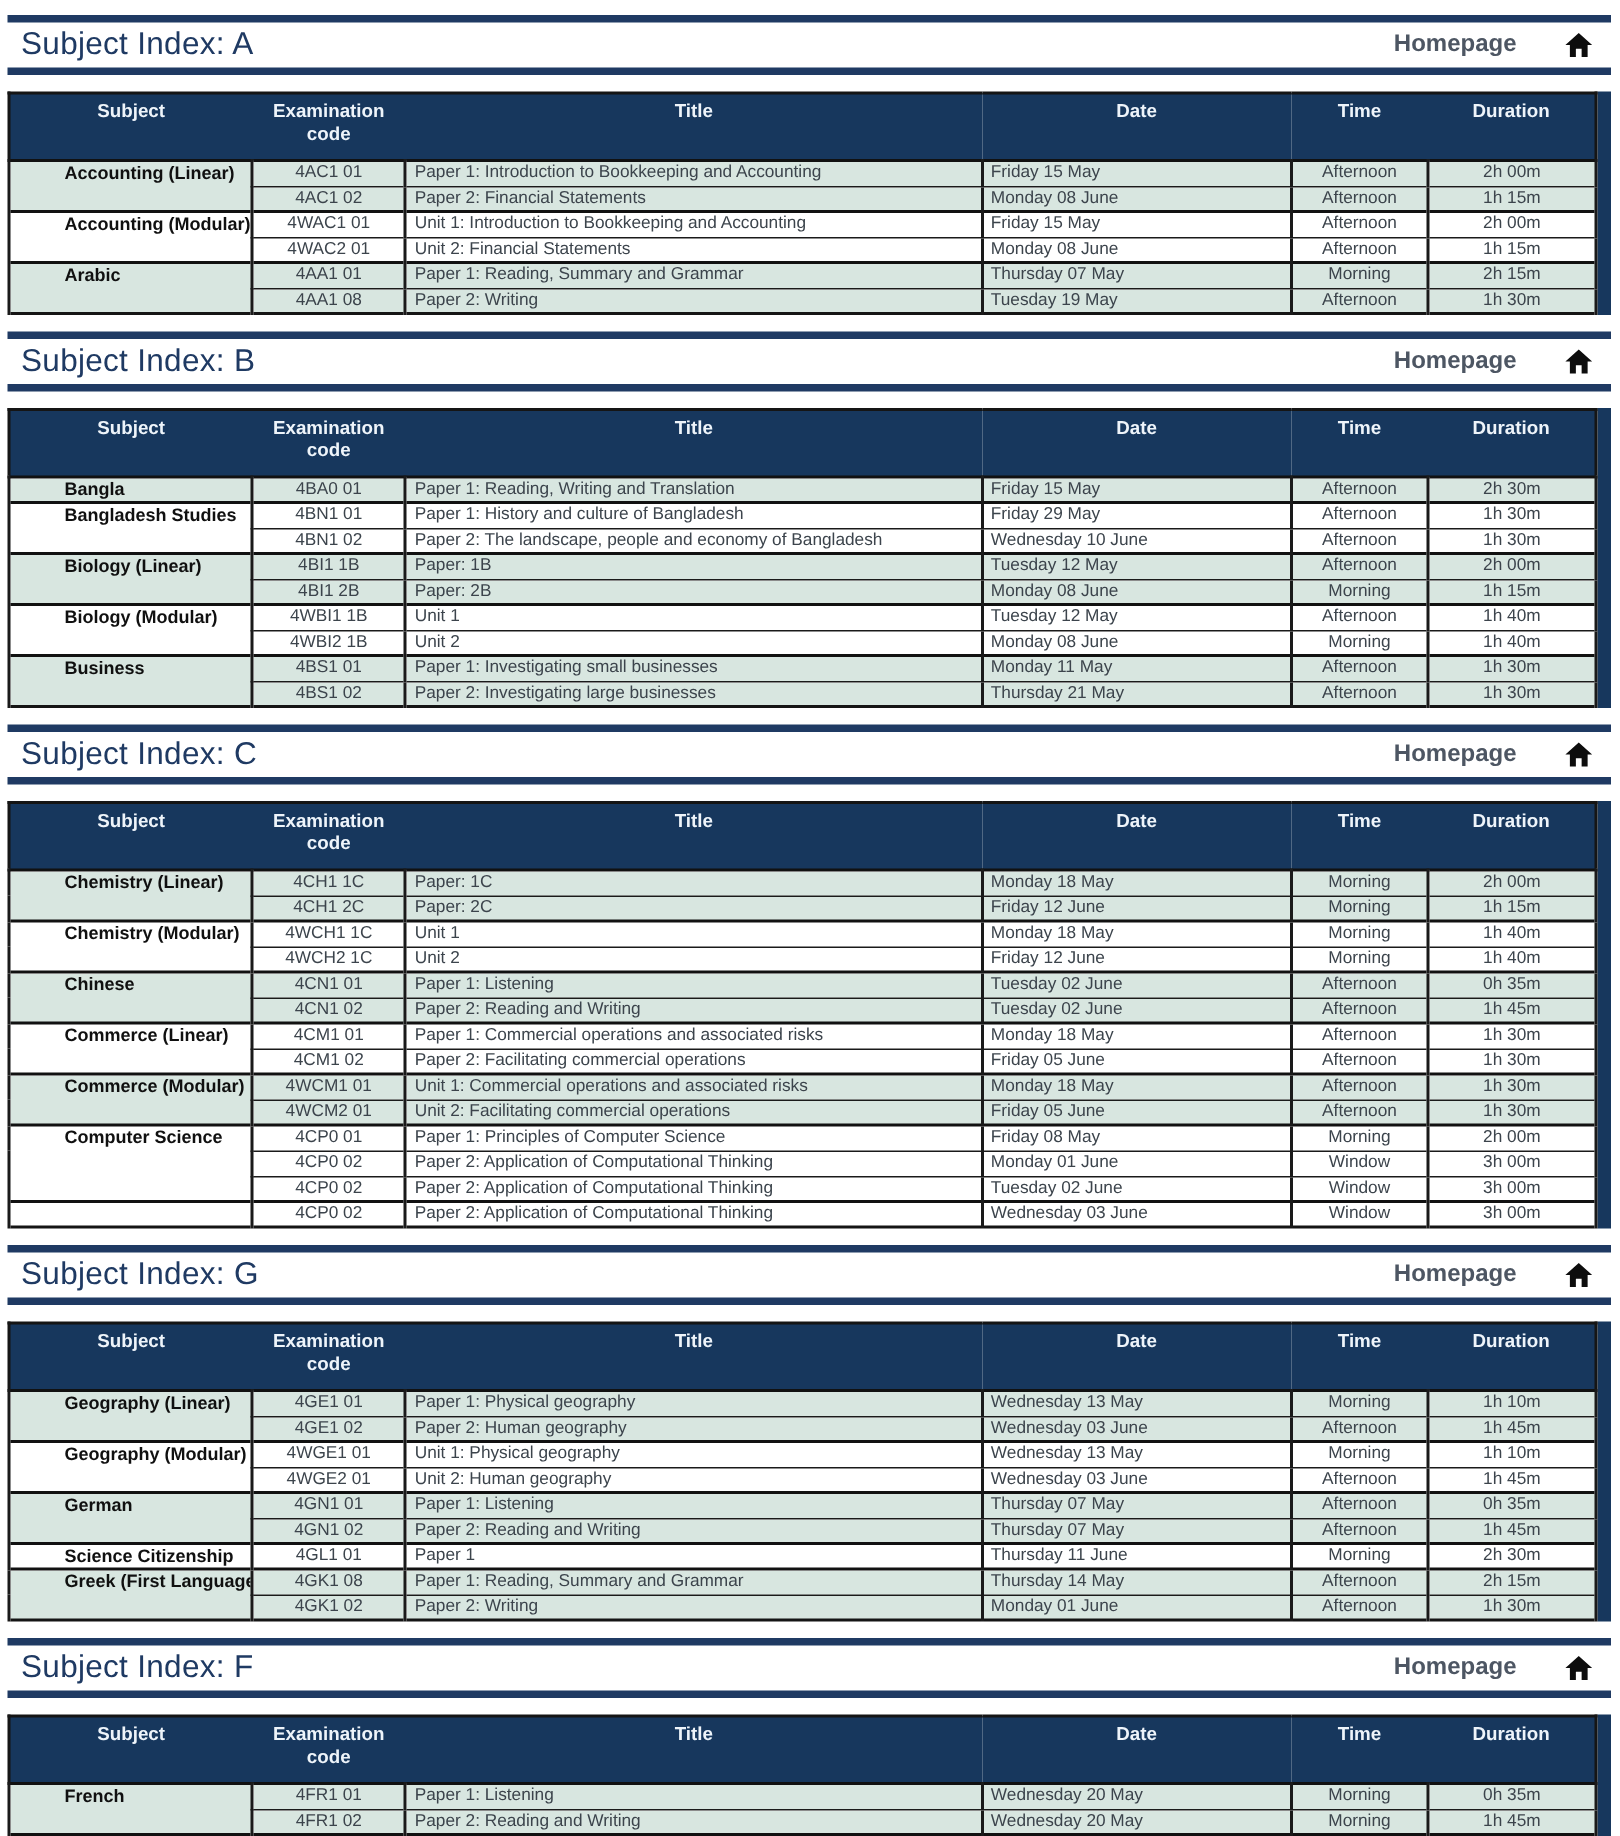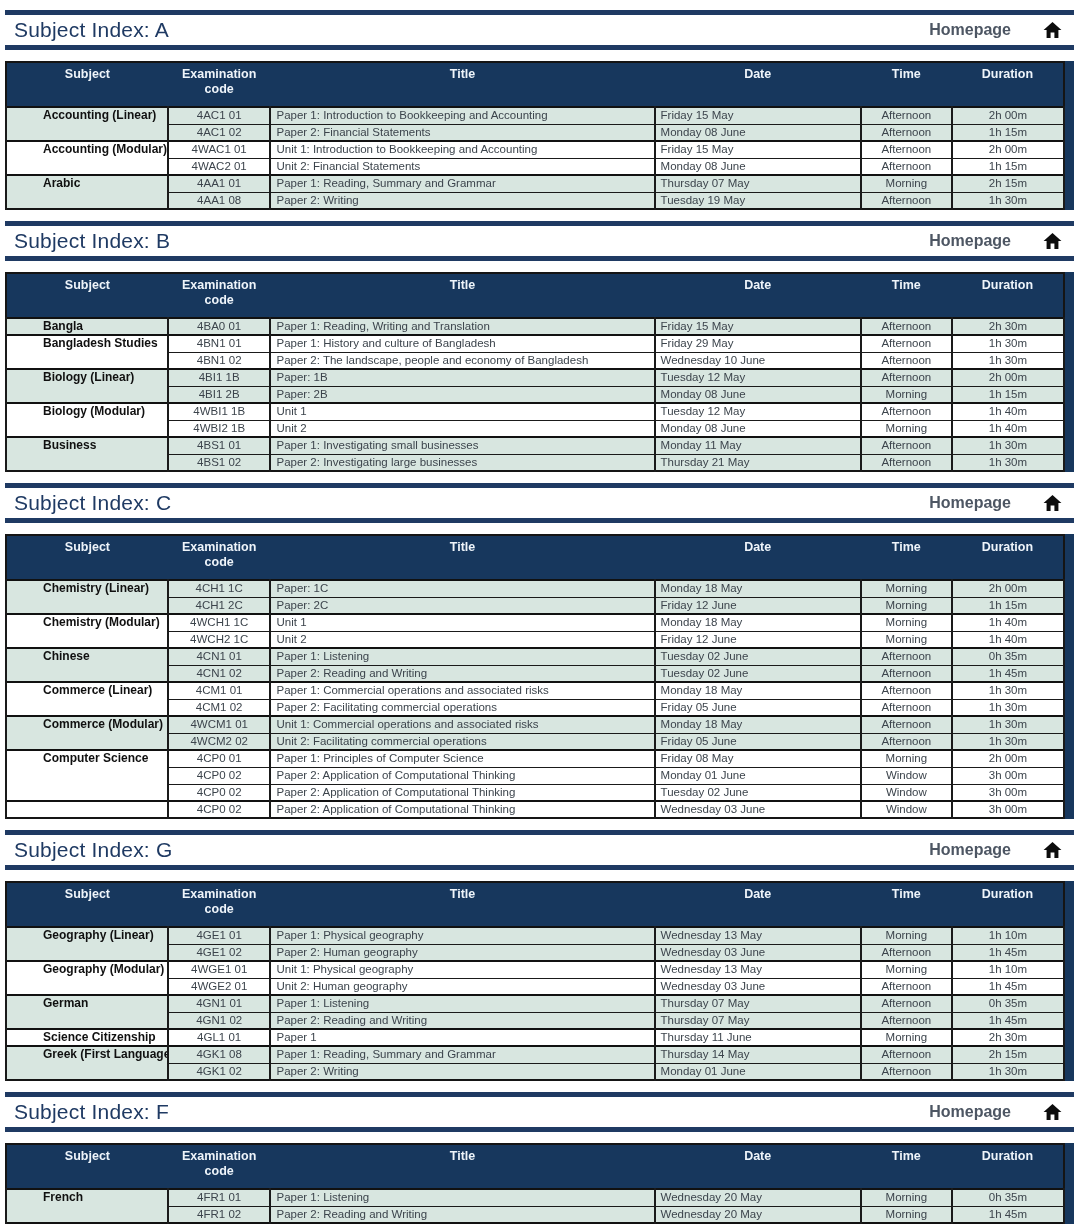--- a/index.html
+++ b/index.html
@@ -378,21 +378,21 @@
             </tr>
             <tr class="group-start">
               <td class="subject green" rowspan="2">Commerce (Modular)</td>
               <td class="code green">4WCM1 01</td>
               <td class=" green">Unit 1: Commercial operations and associated risks</td>
               <td class="date green">Monday 18 May</td>
               <td class="time green">Afternoon</td>
               <td class="dur green">1h 30m</td>
             </tr>
             <tr>
-              <td class="code green">4WCM2 02</td>
+              <td class="code green">4WCM2 01</td>
               <td class=" green">Unit 2: Facilitating commercial operations</td>
               <td class="date green">Friday 05 June</td>
               <td class="time green">Afternoon</td>
               <td class="dur green">1h 30m</td>
             </tr>
             <tr class="group-start">
               <td class="subject white" rowspan="3">Computer Science</td>
               <td class="code white">4CP0 01</td>
               <td class=" white">Paper 1: Principles of Computer Science</td>
               <td class="date white">Friday 08 May</td>

